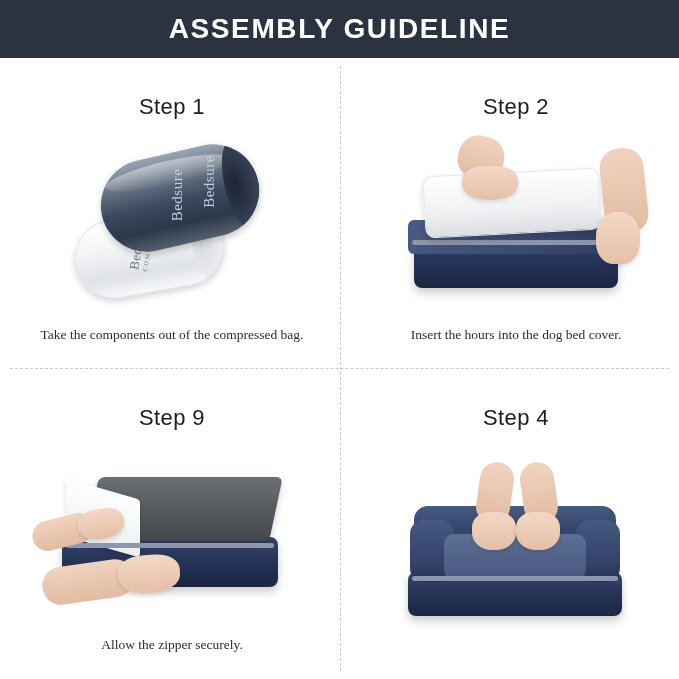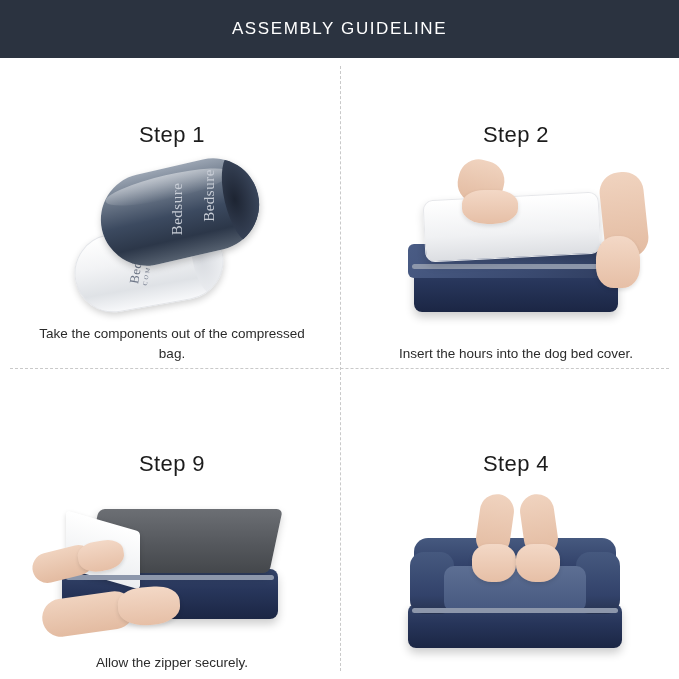--- a/index.html
+++ b/index.html
@@ -18,63 +18,63 @@
   
   .header {
     height: 58px;
     background: #2b3340;
     display: flex;
     align-items: center;
     justify-content: center;
   }
   .header-title {
     color: #ffffff;
-    font-size: 17px;
-    font-weight: normal;
+    font-size: 28px;
+    font-weight: bold;
     letter-spacing: 1.6px;
   }
   
   .grid {
     position: relative;
     width: 679px;
     height: 621px;
     display: grid;
     grid-template-columns: 1fr 1fr;
     grid-template-rows: 1fr 1fr;
   }
   .cell {
     position: relative;
     display: flex;
     flex-direction: column;
     align-items: center;
-    padding: 14px 22px 10px 22px;
-    margin-top: 40px;
+    padding: 26px 22px 10px 22px;
   }
   .cell-title {
     font-size: 22px;
     color: #1c1c1c;
     font-weight: normal;
     margin: 10px 0 6px 0;
     letter-spacing: 0.4px;
   }
   .art {
     flex: 1;
     width: 100%;
     display: flex;
     align-items: center;
     justify-content: center;
     position: relative;
   }
   .caption {
     font-size: 13.5px;
     color: #2b2b2b;
     line-height: 1.45;
-    text-align: center;
+    text-align: left;
     max-width: 290px;
     margin-bottom: 14px;
+    font-family: Liberation Serif, serif;
   }
   
   .v-divider {
     position: absolute;
     left: 339.5px;
     top: 8px;
     bottom: 8px;
     width: 0;
     border-left: 1px dashed #c9c9c9;
   }

